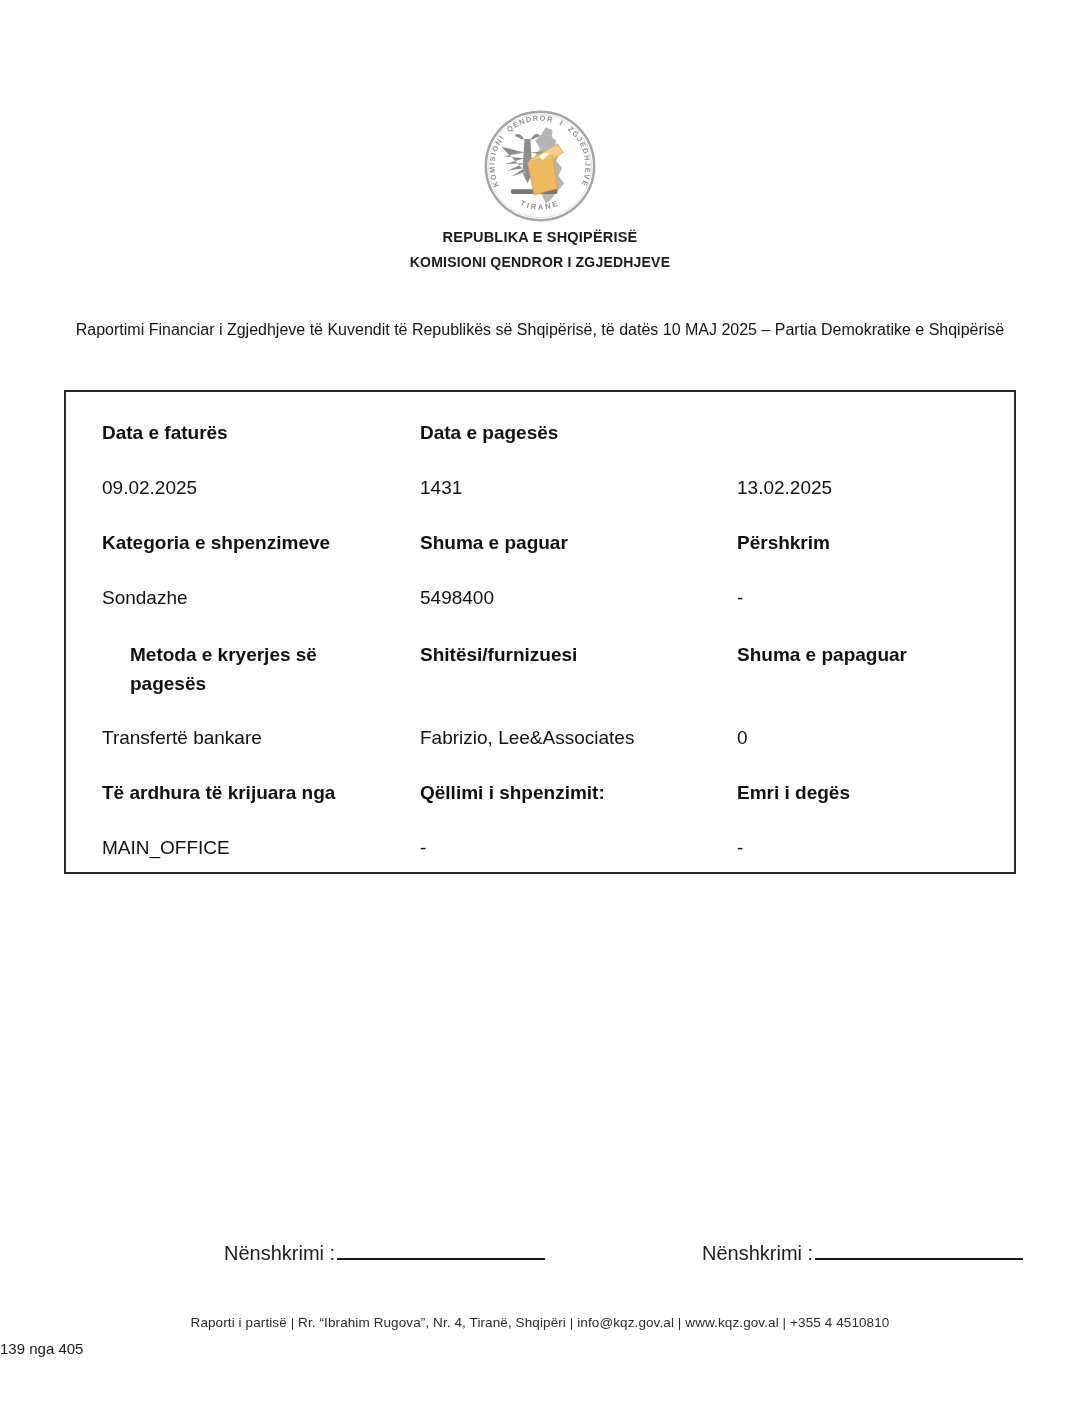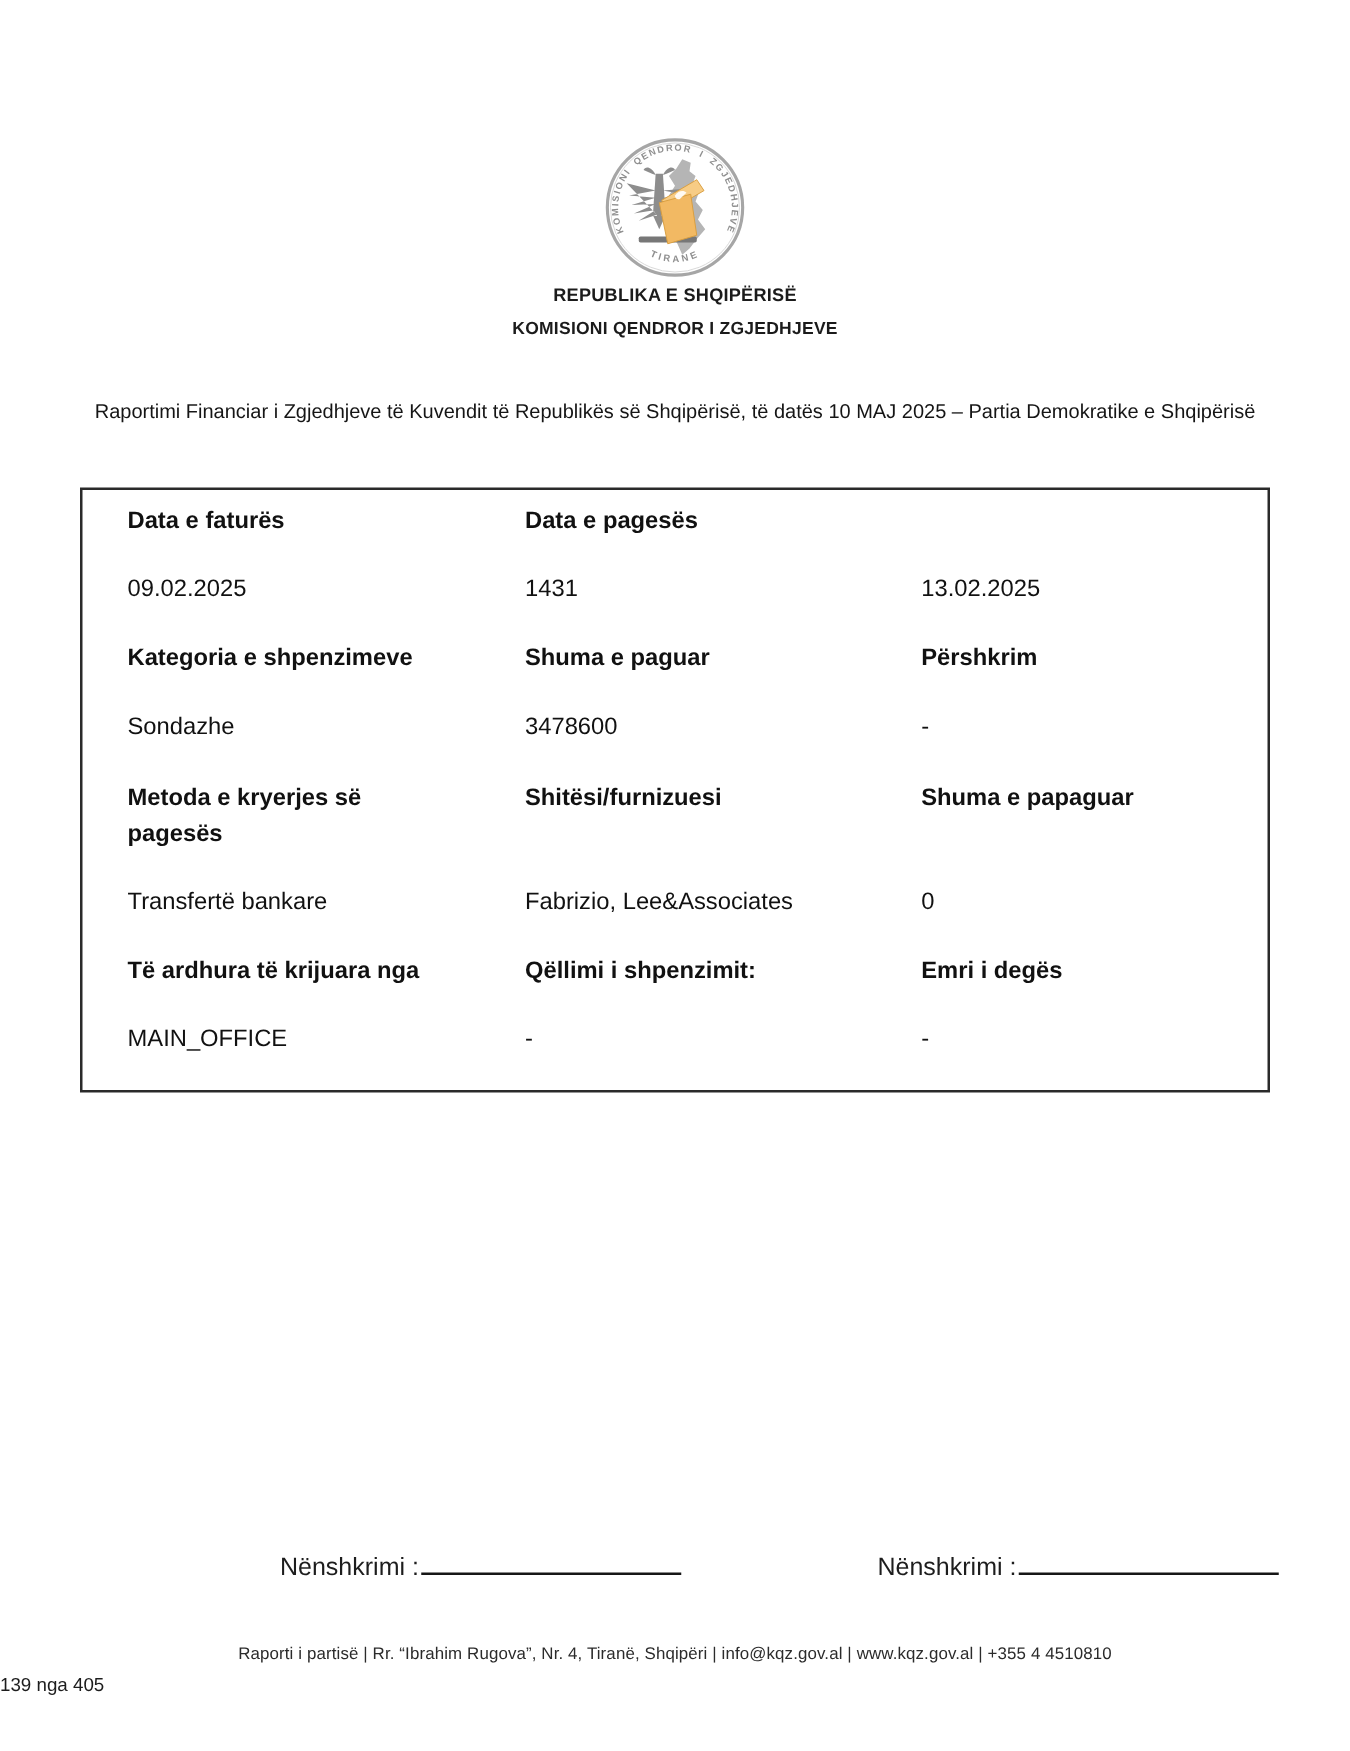--- a/index.html
+++ b/index.html
@@ -47,38 +47,38 @@
     font-size: 16px; font-weight: 400; line-height: 22px;
     color: #151515;
   }
 
   
   .tbl {
     position: absolute; top: 390px; left: 64px;
     width: 952px; height: 484px;
     border: 2px solid #2a2a2a;
     box-sizing: border-box;
-    padding-top: 12px;
+    padding-top: 28px;
     background: #ffffff;
   }
   .trow {
     display: grid;
     grid-template-columns: 318px 317px 1fr;
     padding-left: 36px;
     height: 55px;
     box-sizing: border-box;
     font-size: 19px;
     line-height: 25px;
     align-content: start;
     color: #111111;
   }
   .trow.two { height: 85px; line-height: 29px; }
   .th .tc { font-weight: 700; }
   .tc { padding-right: 20px; }
-  .w-narrow { max-width: 240px; }
+  .w-narrow { max-width: 240px; margin-left: 28px; }
 
   
   .sig {
     position: absolute; top: 1242px;
     font-size: 20px; color: #1d1d1d;
     white-space: nowrap;
   }
   .sig-left  { left: 224px; }
   .sig-right { left: 702px; }
   .sig-line {
@@ -157,21 +157,21 @@
     <div class="tc">13.02.2025</div>
   </div>
 
   <div class="trow th">
     <div class="tc">Kategoria e shpenzimeve</div>
     <div class="tc">Shuma e paguar</div>
     <div class="tc">Përshkrim</div>
   </div>
   <div class="trow tv">
     <div class="tc">Sondazhe</div>
-    <div class="tc">3478600</div>
+    <div class="tc">5498400</div>
     <div class="tc">-</div>
   </div>
 
   <div class="trow th two">
     <div class="tc w-narrow">Metoda e kryerjes së pagesës</div>
     <div class="tc">Shitësi/furnizuesi</div>
     <div class="tc">Shuma e papaguar</div>
   </div>
   <div class="trow tv">
     <div class="tc">Transfertë bankare</div>

